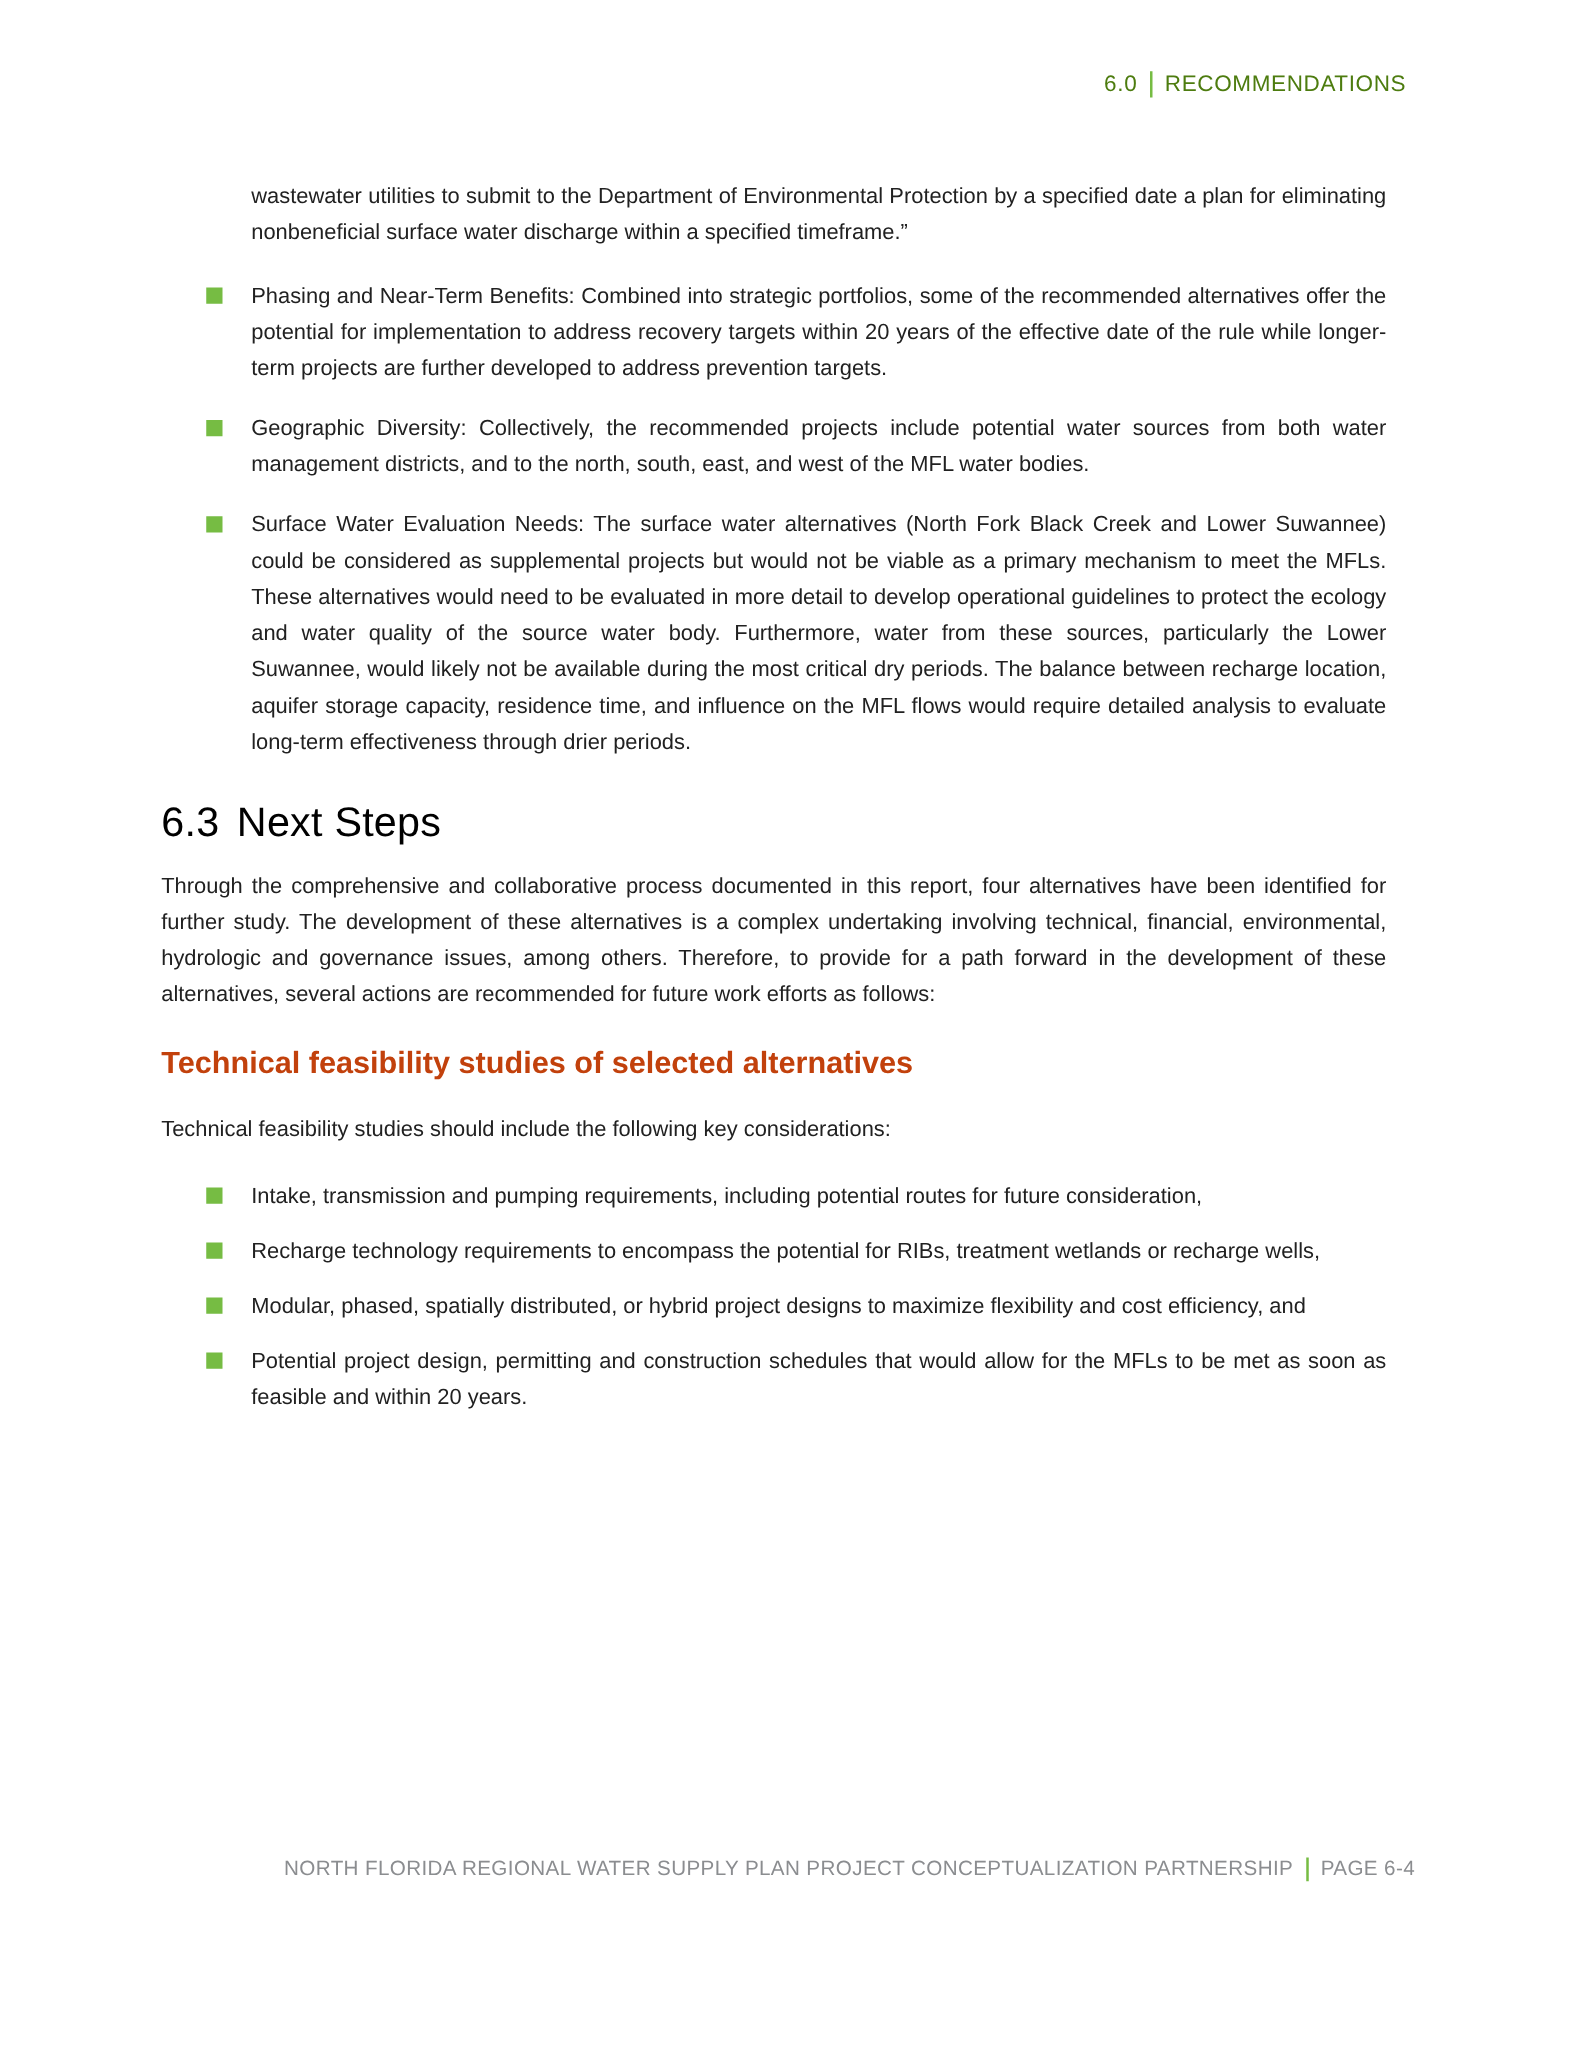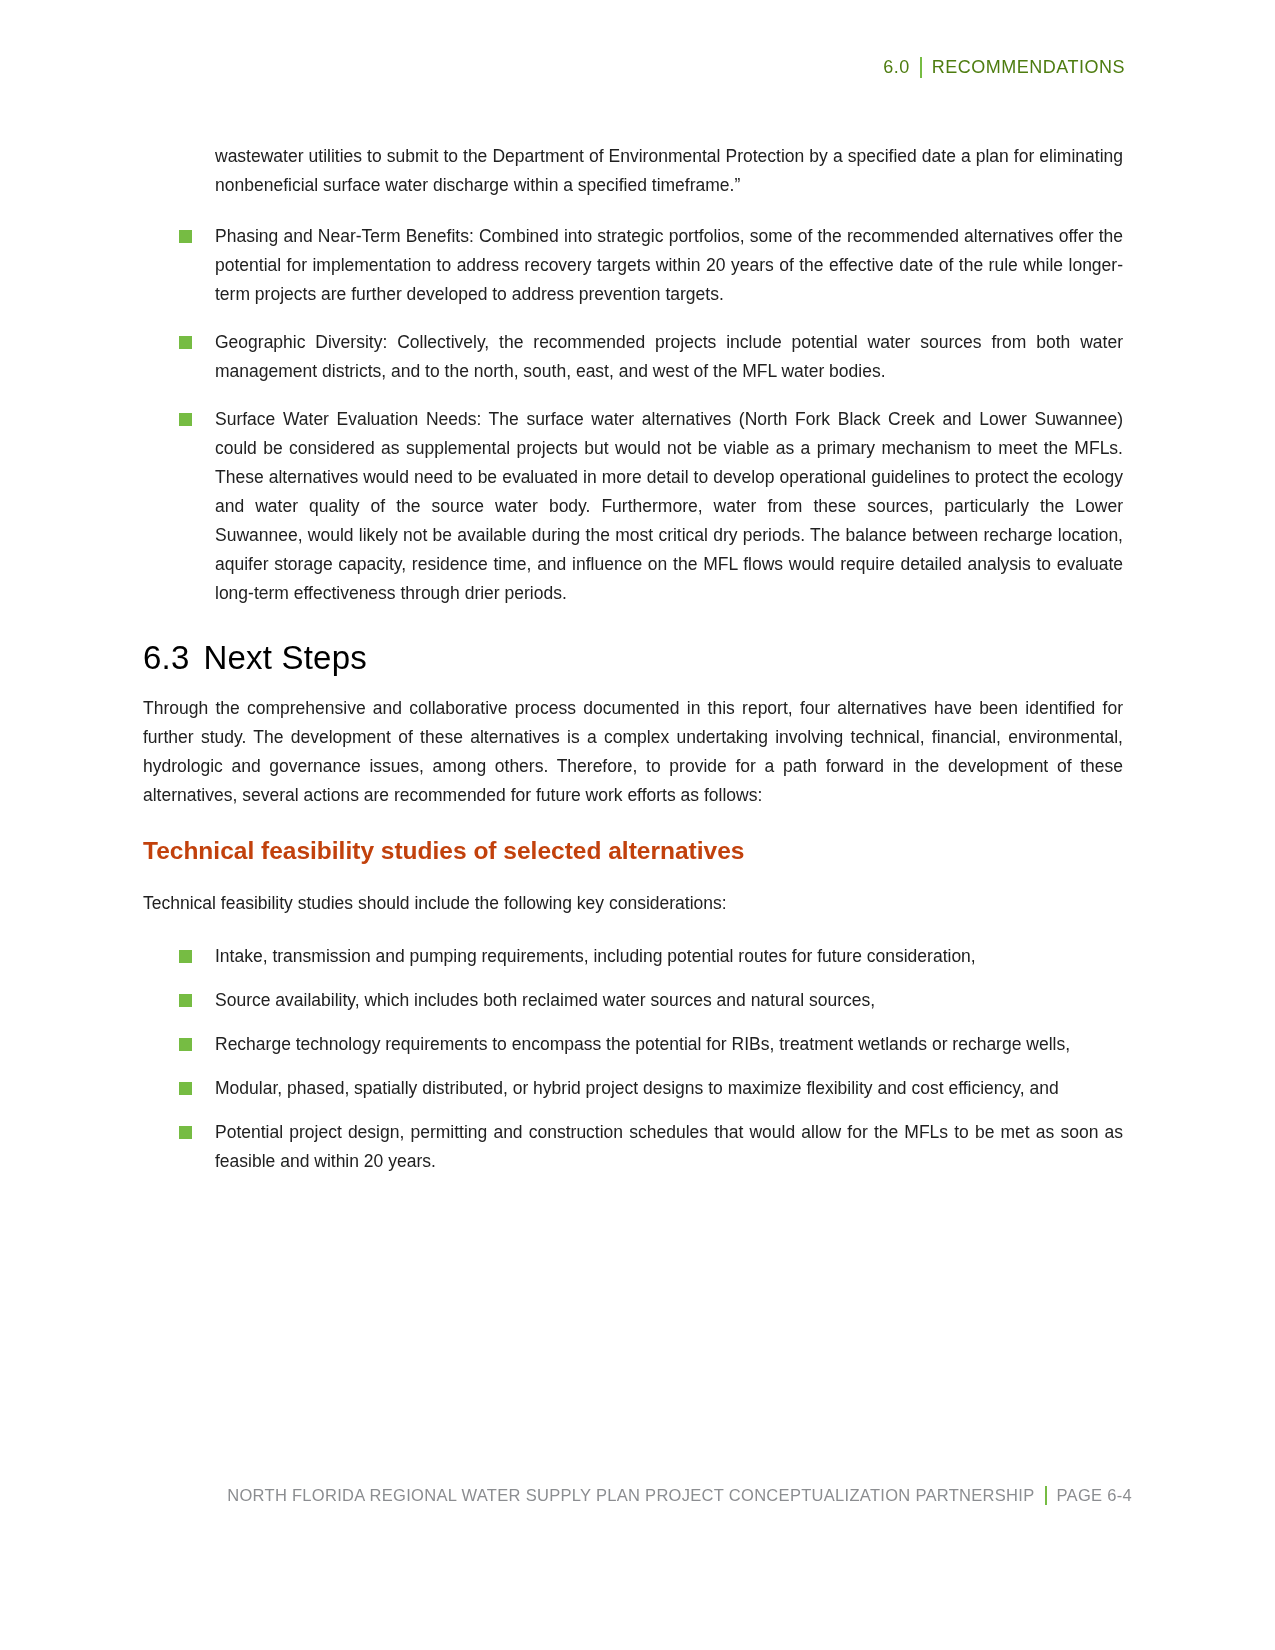--- a/index.html
+++ b/index.html
@@ -20,21 +20,21 @@
     font-size: 18px; letter-spacing: 0.5px;
     color: #4d7c0f;
   }
   .header-divider, .footer-divider {
     display: inline-block; width: 2px; align-self: stretch;
     background: #76bc43; margin: 0 10px;
   }
 
   
   .content {
-    position: absolute; top: 142px; left: 143px; width: 980px;
+    position: absolute; top: 142px; left: 129px; width: 980px;
     font-size: 17.5px; line-height: 29px; color: #212121;
   }
   .indent-para {
     margin-left: 72px;
     text-align: justify;
   }
   ul.bullet-list { list-style: none; }
   ul.top-list { margin-top: 22px; }
   ul.bullet-list li {
     position: relative;
@@ -116,24 +116,20 @@
 
     <p class="subsection-intro">Technical feasibility studies should include the following key considerations:</p>
 
     <ul class="bullet-list bottom-list">
       <li>
         <span class="bullet-square"></span>
         <span>Intake, transmission and pumping requirements, including potential routes for future consideration,</span>
       </li>
       <li>
         <span class="bullet-square"></span>
-        <span>Source availability, which includes both reclaimed water sources and natural sources,</span>
-      </li>
-      <li>
-        <span class="bullet-square"></span>
         <span>Recharge technology requirements to encompass the potential for RIBs, treatment wetlands or recharge wells,</span>
       </li>
       <li>
         <span class="bullet-square"></span>
         <span>Modular, phased, spatially distributed, or hybrid project designs to maximize flexibility and cost efficiency, and</span>
       </li>
       <li>
         <span class="bullet-square"></span>
         <span>Potential project design, permitting and construction schedules that would allow for the MFLs to be met as soon as feasible and within 20 years.</span>
       </li>

